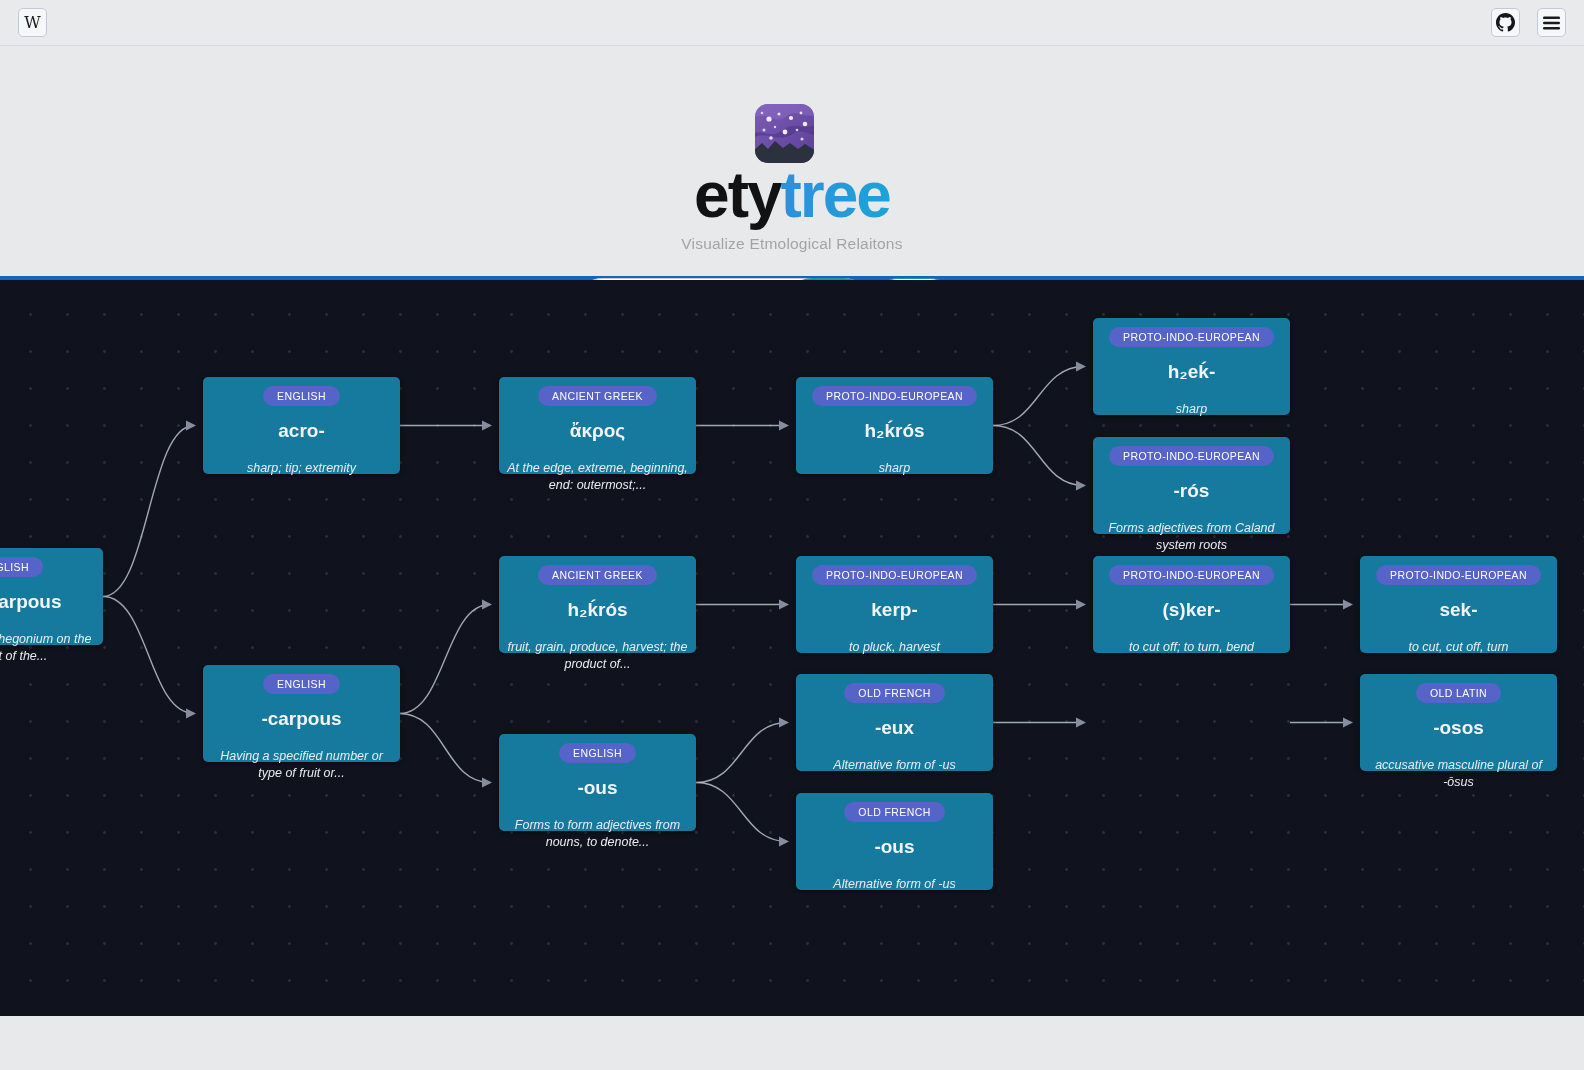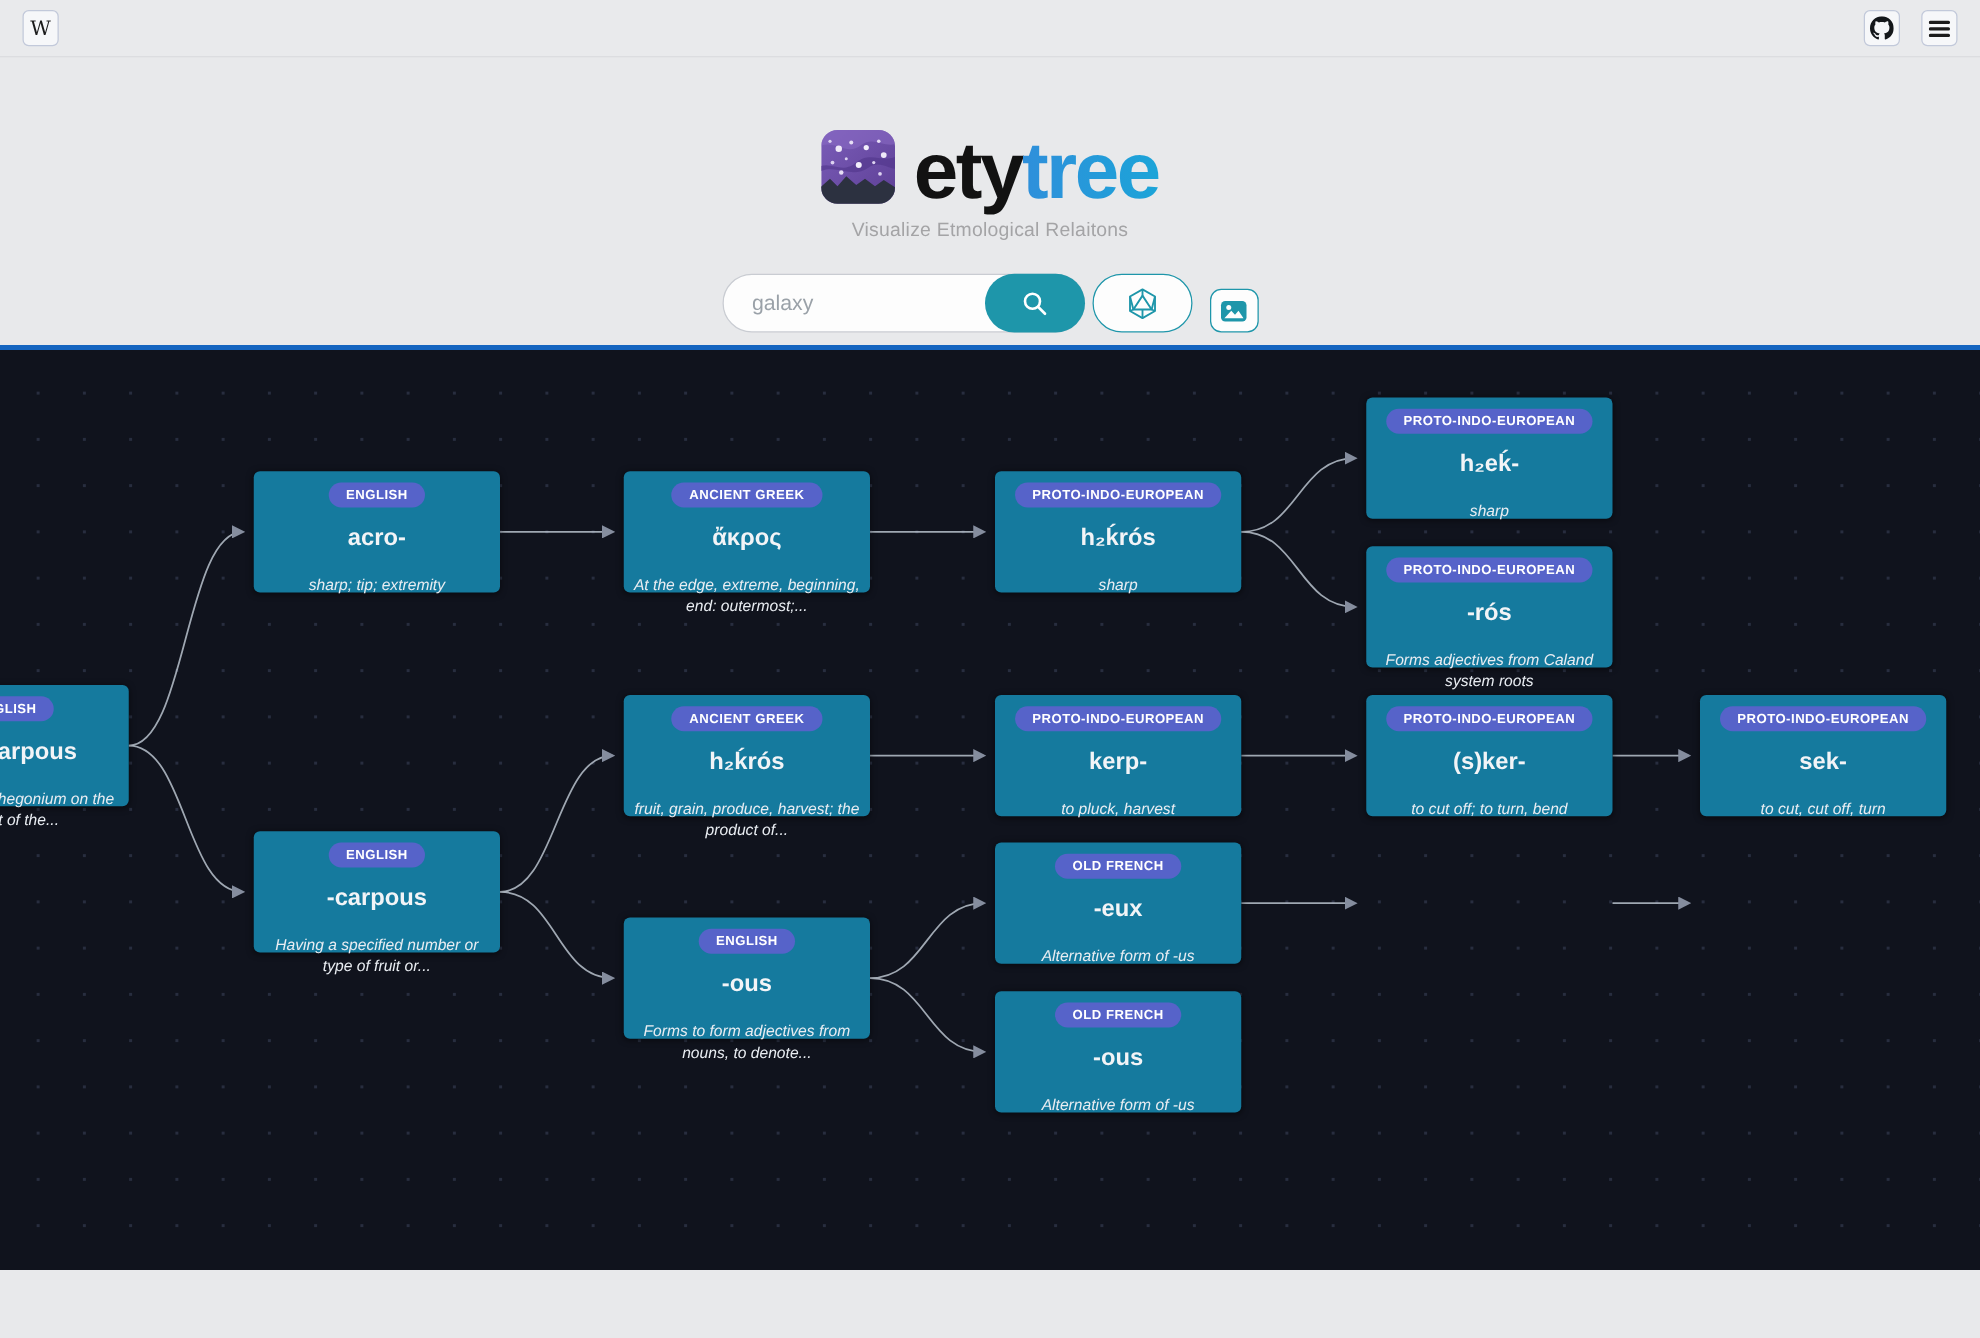--- a/index.html
+++ b/index.html
@@ -9,21 +9,21 @@
   
   .topbar { height:46px; background:#e9eaec; border-bottom:1px solid #d8d9dc;
             display:flex; align-items:center; justify-content:space-between; padding:0 18px; }
   .tb-btn { width:29px; height:29px; border-radius:5px; border:1px solid #c2c9da;
             background:#f6f7f9; display:flex; align-items:center; justify-content:center; cursor:pointer; }
   .w-glyph { font-family:"DejaVu Serif","Liberation Serif",serif; font-size:16px; color:#1b1b1b; }
   .topbar-right { display:flex; gap:17px; }
 
   
   .header { height:230px; background:#e8e9eb; text-align:center; }
-  .logo-row { display:flex; align-items:flex-start; justify-content:center; padding-top:58px; }
+  .logo-row { display:flex; align-items:center; justify-content:center; padding-top:58px;flex-direction:column; }
   .logo-icon { margin-right:15px; display:inline-flex; }
   .logo-text { font-size:64px; font-weight:800; letter-spacing:-2px; line-height:1; }
   .logo-ety { color:#121212; }
   .logo-tree { background:linear-gradient(90deg,#2f8fdb,#1ba4d8);
                -webkit-background-clip:text; background-clip:text; color:#2596d4;
                -webkit-text-fill-color:transparent; }
   .tagline { margin-top:8px; font-size:15.5px; color:#a4a4a6; letter-spacing:.2px; }
 
   .search-row { margin-top:25px; display:flex; align-items:flex-end; justify-content:center; }
   .search-pill { width:290px; height:47px; border:1px solid #c9ccd2; border-radius:24px;
@@ -47,21 +47,21 @@
   
   .graph { position:relative; height:736px; background:#10131d; overflow:hidden;
            background-image:radial-gradient(circle, rgba(78,88,118,.38) 1.3px, transparent 1.5px);
            background-size:37px 37px; background-position:12px 16px; }
   #edges { position:absolute; left:0; top:0; }
   .edge { fill:none; stroke:#b9c2cd; stroke-width:1.4; opacity:.85; }
 
   .node { position:absolute; width:197px; height:97px; background:#157a9e; border-radius:5px;
           text-align:center; padding-top:9px; cursor:pointer;
           box-shadow:0 1px 5px rgba(0,0,0,.55); }
-  .pill { display:inline-block; background:#5663c9; color:#ffffff; font-weight:bold;
+  .pill { display:inline-block; background:#5663c9; color:#ffffff; font-weight:normal;
           font-size:10.5px; letter-spacing:.4px; padding:4px 14px; border-radius:12px;
           white-space:nowrap; }
   .word { color:#f2f4f7; font-weight:bold; font-size:19px; margin-top:14px; white-space:nowrap; }
   .def  { color:#e9edf2; font-style:italic; font-size:12.5px; line-height:1.35;
           margin-top:18px; padding:0 8px; }
 
   .footer { height:54px; background:#e8e9eb; }
 </style>
 </head>
 <body>
@@ -193,16 +193,17 @@
     <div class="node" style="left: 796px; top: 97px;"><span class="pill">PROTO-INDO-EUROPEAN</span><div class="word">h₂ḱrós</div><div class="def">sharp</div></div>
     <div class="node" style="left: 1093px; top: 38px;"><span class="pill">PROTO-INDO-EUROPEAN</span><div class="word">h₂eḱ-</div><div class="def">sharp</div></div>
     <div class="node" style="left: 1093px; top: 157px;"><span class="pill">PROTO-INDO-EUROPEAN</span><div class="word">-rós</div><div class="def">Forms adjectives from Caland system roots</div></div>
     <div class="node" style="left: 499px; top: 276px;"><span class="pill">ANCIENT GREEK</span><div class="word">h₂ḱrós</div><div class="def">fruit, grain, produce, harvest; the product of...</div></div>
     <div class="node" style="left: 796px; top: 276px;"><span class="pill">PROTO-INDO-EUROPEAN</span><div class="word">kerp-</div><div class="def">to pluck, harvest</div></div>
     <div class="node" style="left: 1093px; top: 276px;"><span class="pill">PROTO-INDO-EUROPEAN</span><div class="word">(s)ker-</div><div class="def">to cut off; to turn, bend</div></div>
     <div class="node" style="left: 1360px; top: 276px;"><span class="pill">PROTO-INDO-EUROPEAN</span><div class="word">sek-</div><div class="def">to cut, cut off, turn</div></div>
     <div class="node" style="left: 203px; top: 385px;"><span class="pill">ENGLISH</span><div class="word">-carpous</div><div class="def">Having a specified number or type of fruit or...</div></div>
     <div class="node" style="left: 499px; top: 454px;"><span class="pill">ENGLISH</span><div class="word">-ous</div><div class="def">Forms to form adjectives from nouns, to denote...</div></div>
     <div class="node" style="left: 796px; top: 394px;"><span class="pill">OLD FRENCH</span><div class="word">-eux</div><div class="def">Alternative form of -us</div></div>
+    <div class="node" style="left: 1360px; top: 394px;"><span class="pill">OLD LATIN</span><div class="word">-osos</div><div class="def">accusative masculine plural of -ōsus</div></div>
     <div class="node" style="left: 796px; top: 513px;"><span class="pill">OLD FRENCH</span><div class="word">-ous</div><div class="def">Alternative form of -us</div></div>
   </div>
 
 <div class="footer"></div>
 
 </body></html>

